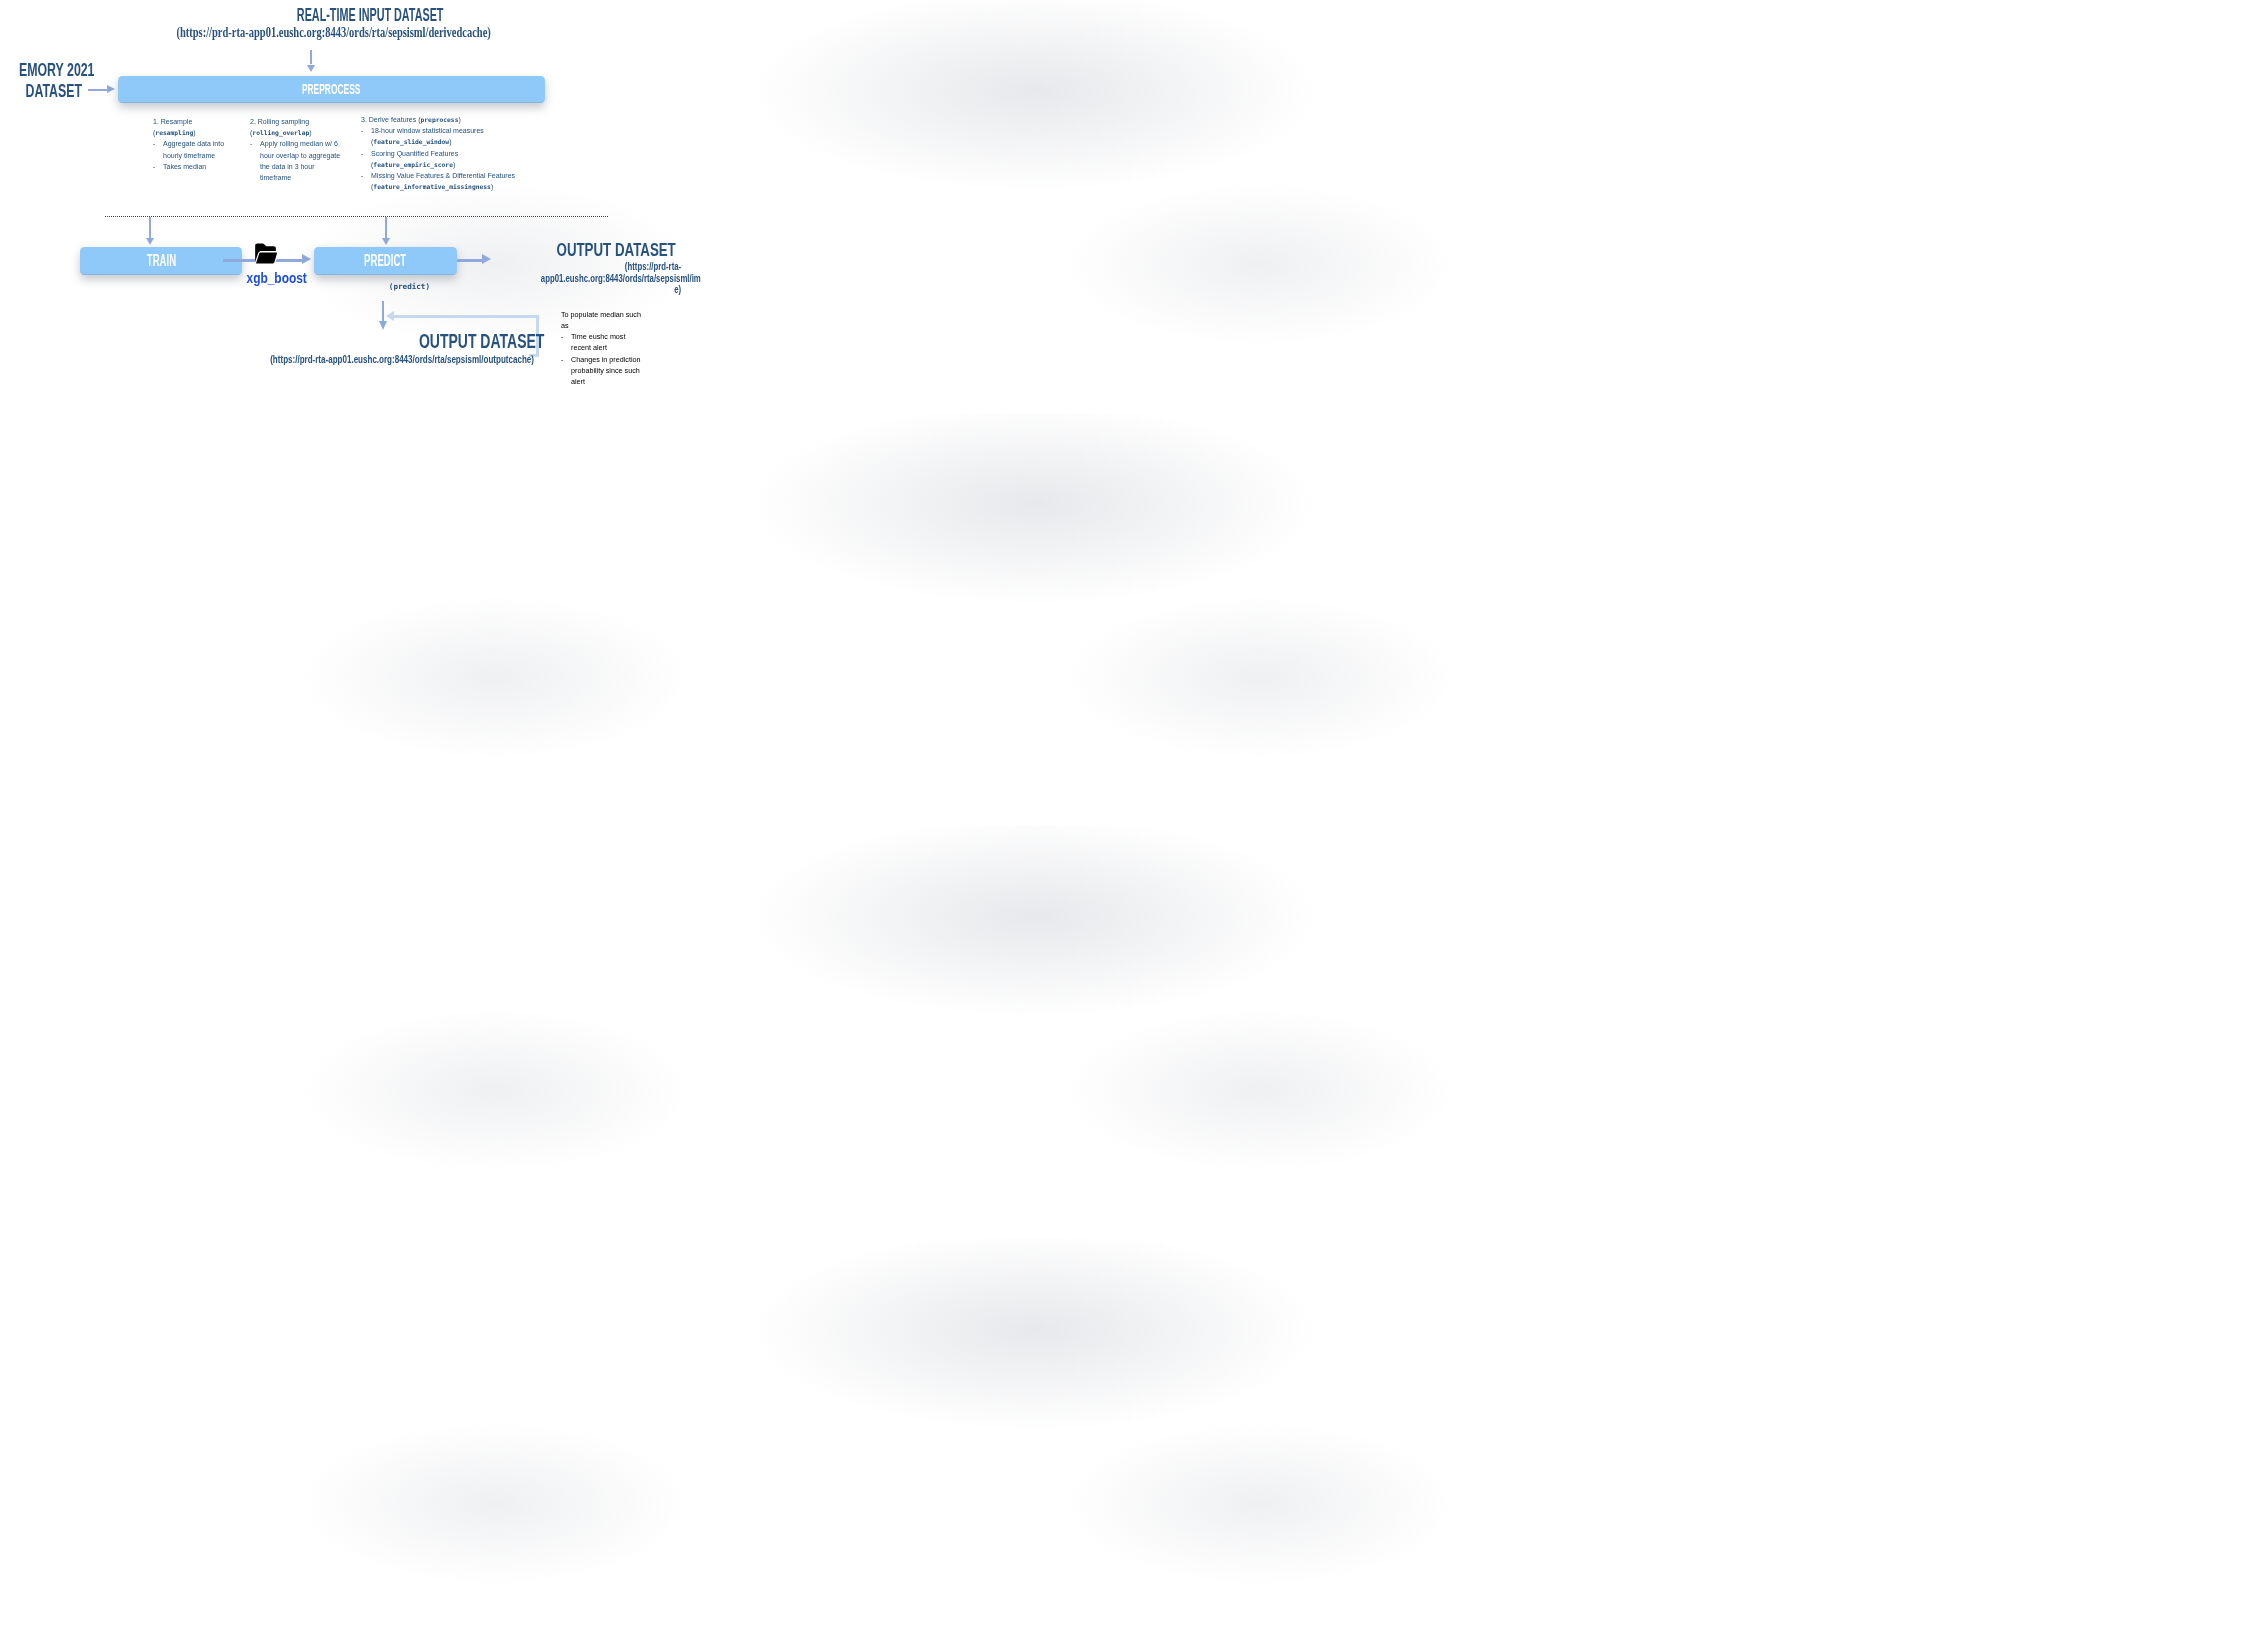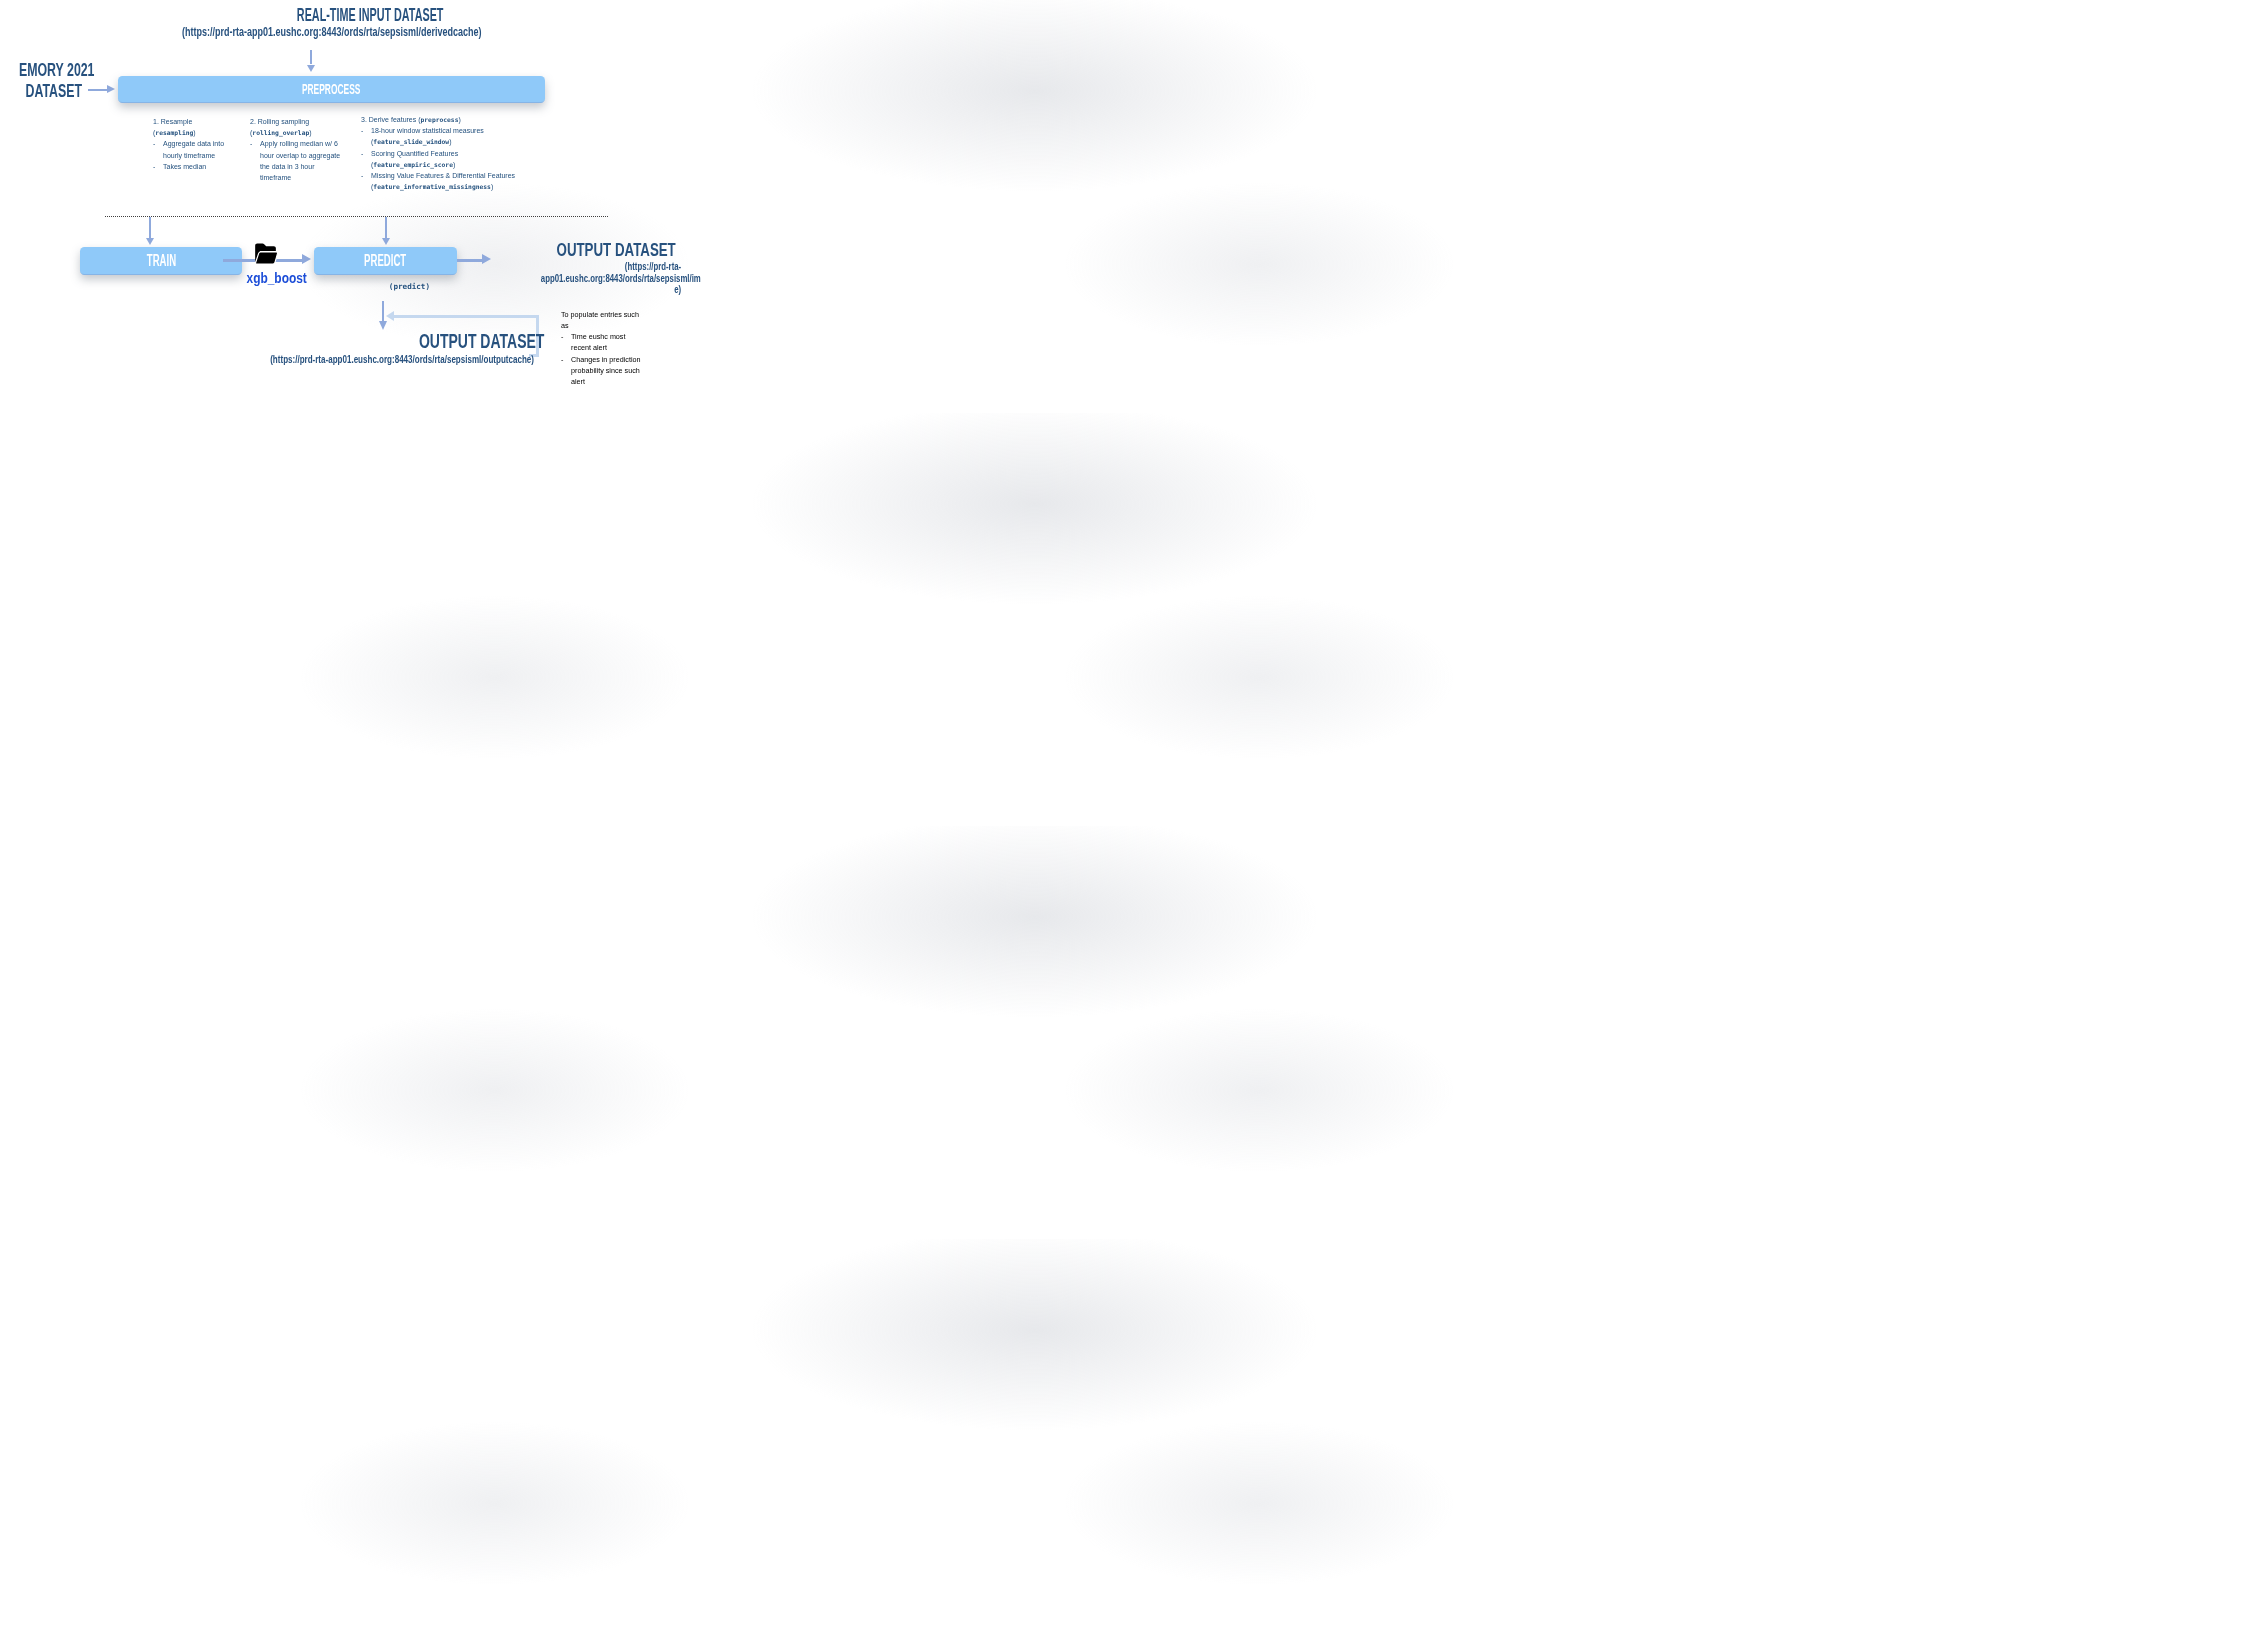--- a/index.html
+++ b/index.html
@@ -36,21 +36,21 @@
   .divider{position:absolute;height:0;border-top:1.3px dotted #3F3F3F;}
   .code-navy{font-family:"DejaVu Sans Mono",monospace;font-weight:bold;color:#24517E;}
   .note-black{position:absolute;color:#000;font-size:7.2px;line-height:1.55;}
 </style>
 </head>
 <body>
 
 <div class="abs ctr cond" style="left:132px;top:4.5px;width:360px;font-size:18px;">
   <span class="sq sx60">REAL-TIME INPUT DATASET</span>
 </div>
-<div class="abs ctr cond" style="left:132px;top:25px;width:360px;font-size:12px;">
+<div class="abs ctr cond" style="left:124px;top:25px;width:360px;font-size:14px;font-family:Liberation Serif, serif;">
   <span class="sq sx75">(https://prd-rta-app01.eushc.org:8443/ords/rta/sepsisml/derivedcache)</span>
 </div>
 
 <div class="shaft" style="left:310px;top:50px;width:2.2px;height:14.4px;"></div>
 <div class="tri" style="left:307px;top:65px;border-left:4px solid transparent;border-right:4px solid transparent;border-top:7.2px solid #8FA9DC;"></div>
 
 <div class="abs ctr cond" style="left:2.2px;top:60px;width:97px;font-size:19px;line-height:1.08;">
   <span class="sq sx65" style="display:block;">EMORY 2021</span>
   <span class="sq sx65" style="display:block;">DATASET</span>
 </div>
@@ -148,21 +148,21 @@
 <div class="shaft fb" style="left:529px;top:354px;width:10px;height:2.7px;"></div>
 
 <div class="abs ctr cond" style="left:211px;top:330px;width:360px;font-size:20px;">
   <span class="sq sx70">OUTPUT DATASET</span>
 </div>
 <div class="abs ctr cond" style="left:211px;top:354px;width:360px;font-size:10.3px;">
   <span class="sq sx78">(https://prd-rta-app01.eushc.org:8443/ords/rta/sepsisml/outputcache)</span>
 </div>
 
 <div class="note-black" style="left:561px;top:309px;width:83px;">
-  <div>To populate entries such as</div>
+  <div>To populate median such as</div>
   <div class="b-row">
       <span class="b-dash">-</span>
       <span class="b-txt">Time eushc most recent alert</span>
     </div>
   <div class="b-row">
       <span class="b-dash">-</span>
       <span class="b-txt">Changes in prediction probability since such alert</span>
     </div>
 </div>
 

